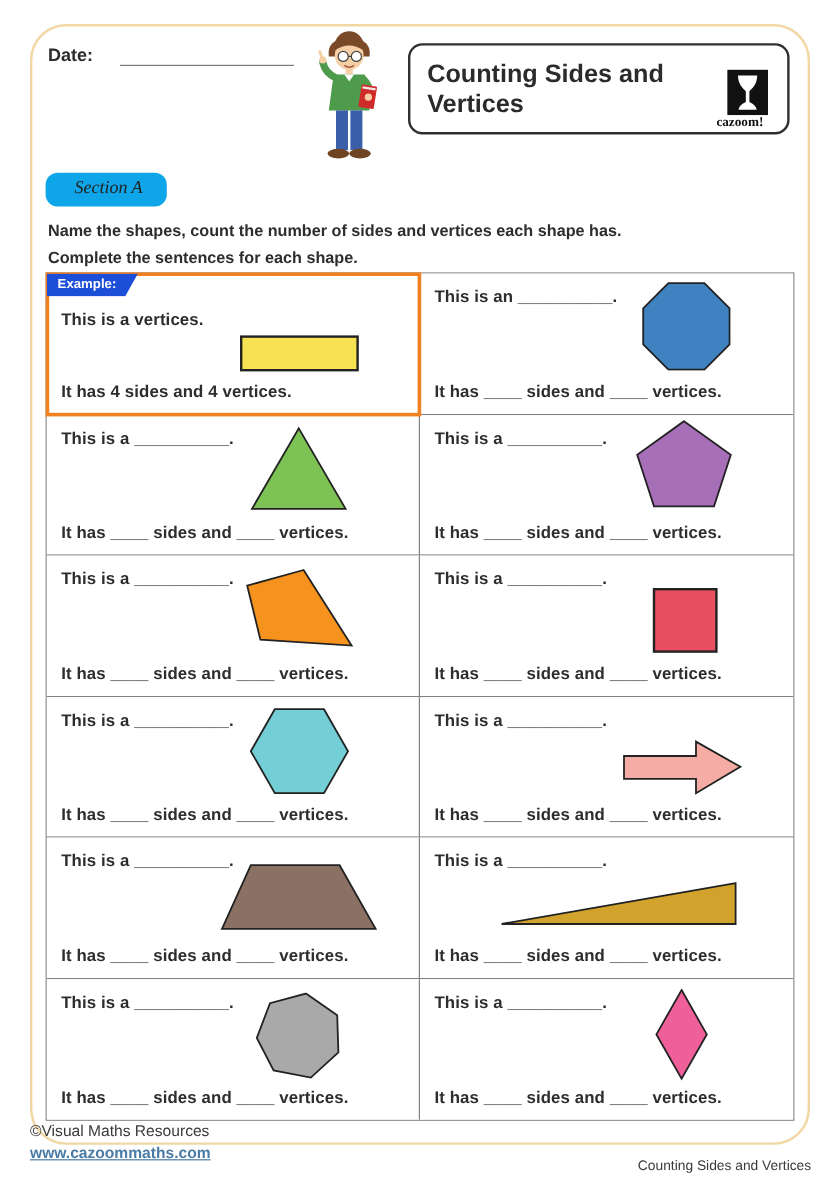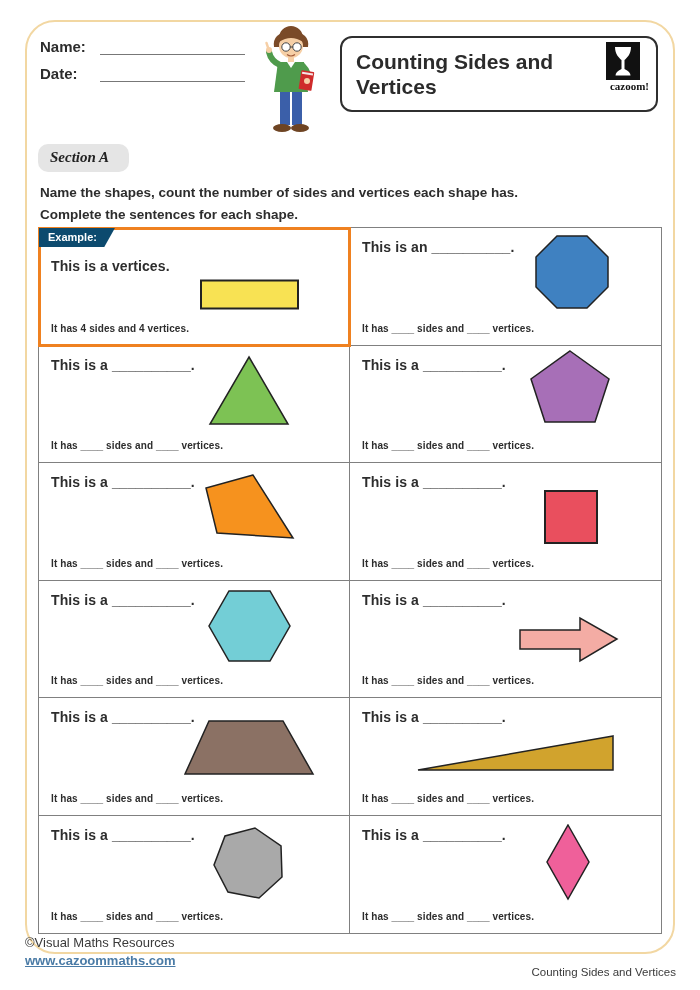--- a/index.html
+++ b/index.html
@@ -14,67 +14,63 @@
   .field-row { display:flex; align-items:flex-end; height:18px; margin-bottom:9px; }
   .field-label { font-weight:bold; font-size:15px; width:60px; }
   .field-line { width:145px; height:16px; border-bottom:1.5px solid #777; }
 
   .teacher { position:absolute; left:250px; top:24px; }
 
   .title-box { position:absolute; left:340px; top:36px; width:318px; height:76px;
     border:2px solid #2f2f2f; border-radius:12px; background:#fff; }
   .title-text { position:absolute; left:14px; top:11px; width:215px;
     font-size:21px; font-weight:bold; line-height:1.2; color:#2b2b2b; }
-  .logo { position:absolute; right:7px; top:4px; width:52px; text-align:right; }
+  .logo { position:absolute; right:7px; top:20px; width:52px; text-align:left; }
   .logo-mark { width:34px; height:38px; margin:0 auto; }
   .logo-text { font-family:"Liberation Serif", serif; font-weight:bold;
     font-size:11px; color:#111; margin-top:0px; }
 
-  .section-label { position:absolute; left:38px; top:144px; background:#e5e5e5;
-    border-radius:10px; padding:5px 20px 6px 12px;
-    font-family:"Liberation Serif", serif; font-style:italic; font-weight:bold;
+  .section-label { position:absolute; left:38px; top:144px; background:#0ea5e9;
+    border-radius:10px; padding:5px 20px 6px 24px;
+    font-family:"Liberation Serif", serif; font-style:italic; font-weight:normal;
     font-size:15px; color:#222; }
 
   .instructions { position:absolute; left:40px; top:182px; font-size:13.5px;
     font-weight:bold; line-height:1.62; }
 
   
   .grid { position:absolute; left:38px; top:227px; width:624px;
     display:grid; grid-template-columns:311px 311px; grid-auto-rows:117.5px;
     border:1px solid #808080; }
   .card { position:relative; border-right:1px solid #808080;
     border-bottom:1px solid #808080; background:#fff; }
   .card:nth-child(2n) { border-right:none; }
   .card:nth-last-child(-n+2) { border-bottom:none; }
   .prompt { position:absolute; top:11px; left:12px; font-size:14px; font-weight:bold; letter-spacing:0.1px; }
-  .answer { position:absolute; bottom:11px; left:12px; font-size:10px; font-weight:bold; letter-spacing:0.1px; }
+  .answer { position:absolute; bottom:11px; left:12px; font-size:14px; font-weight:bold; letter-spacing:0.1px; }
   .shape { position:absolute; }
 
   .card.example { outline:3px solid #ef8120; outline-offset:-2px; z-index:2; }
   .card.example .prompt { top:30px; }
-  .example-tab { position:absolute; top:0; left:0; z-index:3; background:#0c4a6e;
+  .example-tab { position:absolute; top:0; left:0; z-index:3; background:#1d4ed8;
     color:#fff; font-size:11px; font-weight:bold; padding:3px 18px 4px 9px;
     clip-path:polygon(0 0, 100% 0, 86% 100%, 0 100%); border-radius:0 0 8px 0; }
 
   
   .footer-left { position:absolute; left:25px; top:934px; font-size:13px;
     color:#3a3a3a; line-height:1.4; }
   .footer-link { color:#4a7ba6; text-decoration:underline; cursor:pointer;font-weight:bold; }
   .footer-right { position:absolute; right:24px; top:966px; font-size:11.5px; color:#3a3a3a; }
 </style>
 </head>
 <body>
 
 <div class="page-border"></div>
 
 <div class="fields">
-  <div class="field-row">
-    <span class="field-label">Name:</span>
-    <span class="field-line"></span>
-  </div>
   <div class="field-row">
     <span class="field-label">Date:</span>
     <span class="field-line"></span>
   </div>
 </div>
 
 <div class="teacher">
   <svg width="82" height="114" viewBox="0 0 82 114">
     <path d="M27,12 Q41,0 55,12 Q59,16 58,23 L24,23 Q23,16 27,12 Z" fill="#7a4a28"></path>
     <circle cx="41" cy="22" r="12" fill="#f6cfa6"></circle>

